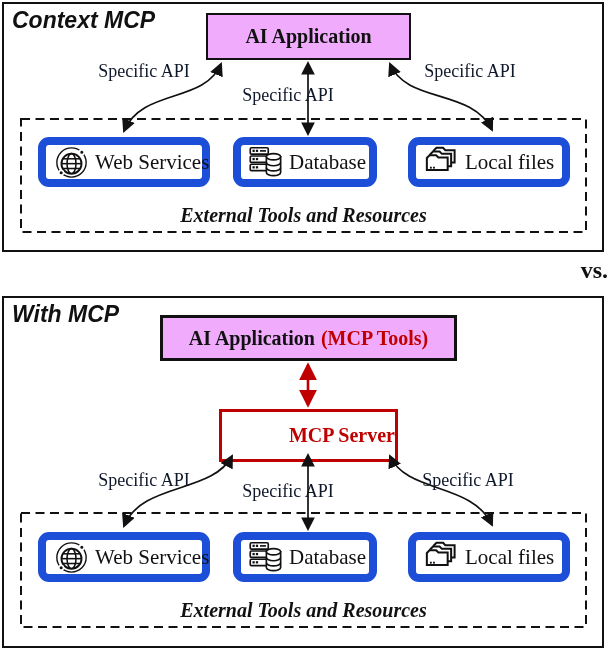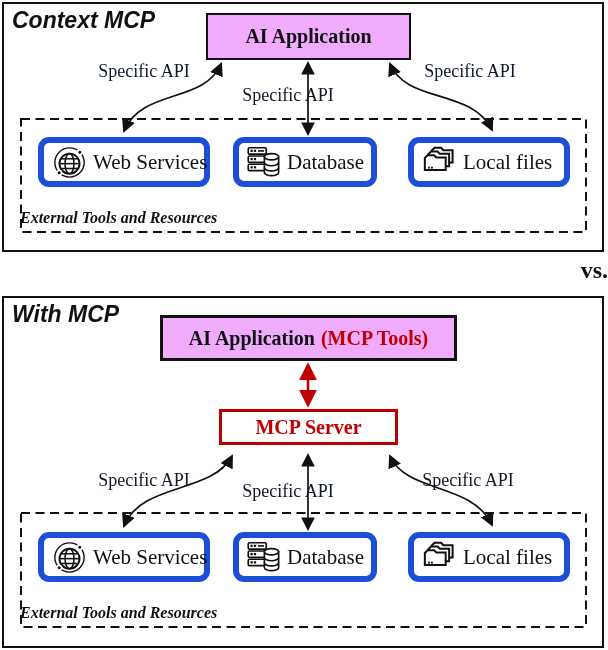--- a/index.html
+++ b/index.html
@@ -25,25 +25,25 @@
     color:#0f172a; z-index:1;
   }
   .mcp-label { position:absolute; font-size:18px; white-space:nowrap; color:#c00000; z-index:2; }
   .server-box {
     position:absolute; background:#fff; border:3px solid #c00000; display:flex;
     align-items:center; justify-content:center; font-weight:bold; font-size:20px;
     color:#c00000; z-index:2;
   }
   .dashed-zone { position:absolute; }
   .ext-label {
-    position:absolute; left:0; right:0; bottom:6px; text-align:left;
-    font-weight:bold; font-style:italic; font-size:16px; color:#111;
+    position:absolute; left:0; right:0; bottom:6px; text-align:center;
+    font-weight:bold; font-style:italic; font-size:20px; color:#111;
   }
   .res-box {
-    position:absolute; height:50px; background:#fff; border:6px solid #1d4ed8; border-radius:11px;
+    position:absolute; height:50px; background:#fff; border:8px solid #1d4ed8; border-radius:11px;
     display:flex; align-items:center; padding:0 8px 0 7px; gap:5px; z-index:2;
   }
   .res-label { font-size:21px; white-space:nowrap; }
   .icon { display:flex; align-items:center; justify-content:center; }
   .vs-label {
     position:absolute; left:0; width:608px; text-align:right; font-weight:bold;
     font-size:24px; color:#111;
   }
   .overlay { position:absolute; left:0; top:0; z-index:3; pointer-events:none; }
 </style>
@@ -125,21 +125,21 @@
   <div class="panel-border" style="left:2px;top:296px;width:602px;height:352px;"></div>
 
   <div class="panel-title" style="left:12px;top:302px;">With MCP</div>
 
   <div class="app-box" style="left:160px;top:315px;width:297px;height:46px;border:3px solid #111;">
     <span>AI Application</span>
     <span class="red-part red-text">(MCP Tools)</span>
   </div>
 
 
-  <div class="server-box" style="left:219px;top:409px;width:179px;height:36px;">
+  <div class="server-box" style="left:219px;top:409px;width:179px;height:53px;justify-content:flex-end;">
     <span>MCP Server</span>
   </div>
 
   <div class="api-label" style="left:144px;top:470px;">Specific API</div>
   <div class="api-label" style="left:288px;top:481px;">Specific API</div>
   <div class="api-label" style="left:468px;top:470px;">Specific API</div>
 
   <div class="dashed-zone" style="left:20px;top:512px;width:567px;height:116px;">
     <div class="ext-label">External Tools and Resources</div>
   </div>

